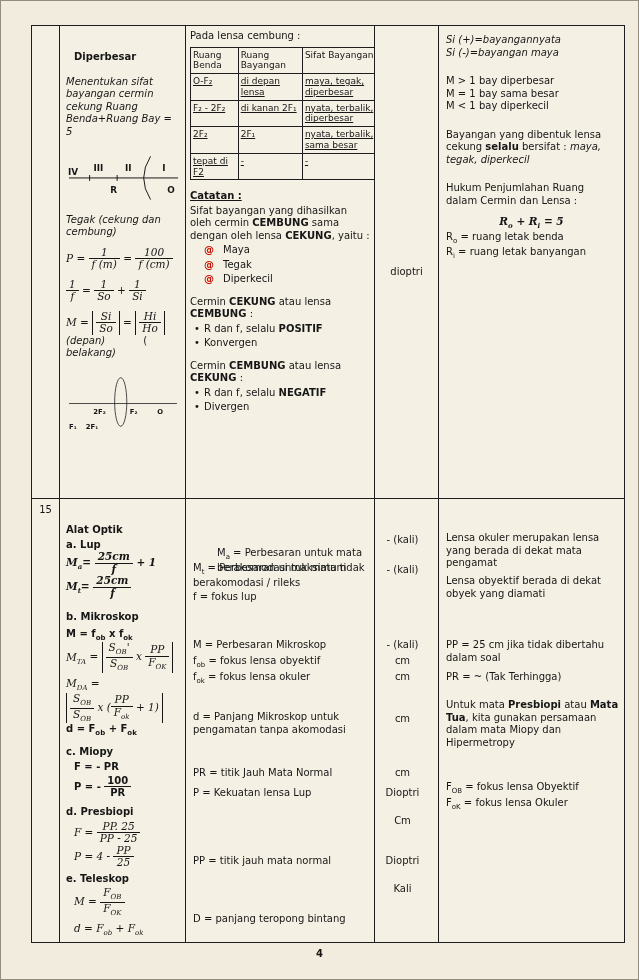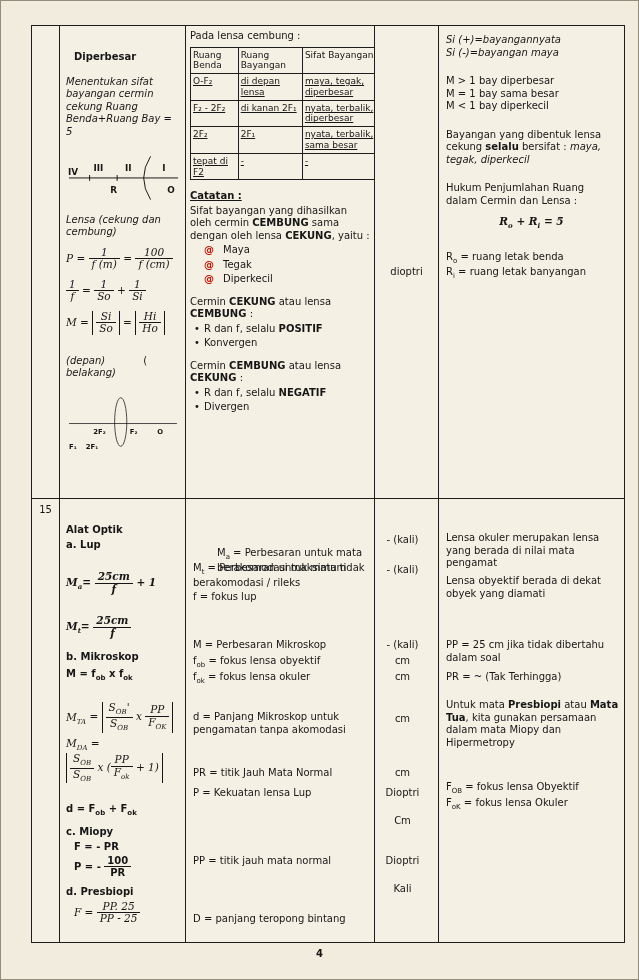--- a/index.html
+++ b/index.html
@@ -14,21 +14,21 @@
   .lastrow{border-bottom:none;}
   .rel{position:relative;}
   .b{font-weight:bold;margin-top:19px;}
   .i{font-style:italic;}
   .ctr{text-align:center;}
   .red{color:#c41200;font-weight:bold;}
   .pad{padding:6px 6px;}
   .padt{padding:4px 4px;}
   .padr{padding:8px 7px;}
   .ml8{margin-left:8px;}
-  .mt2{margin-top:2px;}.mt4{margin-top:4px;}.mt6{margin-top:20px;}.mt8{margin-top:8px;}
+  .mt2{margin-top:2px;}.mt4{margin-top:4px;}.mt6{margin-top:0;}.mt8{margin-top:8px;}
   .mt10{margin-top:10px;}.mt12{margin-top:12px;}.mt16{margin-top:16px;}
   sub{font-size:7px;}
   .math{font-family:"DejaVu Serif","Liberation Serif",serif;font-style:italic;font-size:10.5px;}
   .frac{display:inline-block;text-align:center;vertical-align:middle;line-height:1.1;}
   .frac .fn{display:block;border-bottom:1px solid #161616;padding:0 3px;}
   .frac .fd{display:block;padding:0 3px;}
   .absv{display:inline-block;border-left:1px solid #161616;border-right:1px solid #161616;padding:0 3px;vertical-align:middle;}
   svg.diag line,svg.diag path,svg.diag ellipse{stroke:#161616;stroke-width:1;fill:none;}
   svg.diag text{font-size:9px;font-weight:bold;font-family:"DejaVu Sans",sans-serif;fill:#161616;}
   .lt{border-collapse:collapse;margin-top:4px;width:200px;}
@@ -62,21 +62,21 @@
         <line x1="52" y1="27" x2="52" y2="33"></line>
         <path d="M86,8 Q72,30 86,52"></path>
         <text x="2" y="27">IV</text>
         <text x="28" y="23">III</text>
         <text x="60" y="23">II</text>
         <text x="98" y="23">I</text>
         <text x="45" y="45">R</text>
         <text x="103" y="45">O</text>
       </svg>
 
-      <div class="i mt8">Lensa (cekung dan cembung)</div>
+      <div class="i mt8">Tegak (cekung dan cembung)</div>
       <div class="math mt8">P = <span class="frac"><span class="fn">1</span><span class="fd">f (m)</span></span> = <span class="frac"><span class="fn">100</span><span class="fd">f (cm)</span></span></div>
       <div class="math mt8"><span class="frac"><span class="fn">1</span><span class="fd">f</span></span> = <span class="frac"><span class="fn">1</span><span class="fd">So</span></span> + <span class="frac"><span class="fn">1</span><span class="fd">Si</span></span></div>
       <div class="math mt8">M = <span class="absv"><span class="frac"><span class="fn">Si</span><span class="fd">So</span></span></span> = <span class="absv"><span class="frac"><span class="fn">Hi</span><span class="fd">Ho</span></span></span></div>
       <div class="mt6"><span style="font-style: italic;">(depan)</span>&nbsp;&nbsp;&nbsp;&nbsp;&nbsp;&nbsp;&nbsp;&nbsp;&nbsp;&nbsp;&nbsp;&nbsp;(<br><span style="font-style: italic;">belakang)</span></div>
 
       <svg class="diag mt2" width="114" height="80" viewBox="0 0 150 80">
         <line x1="4" y1="42" x2="146" y2="42"></line>
         <ellipse cx="72" cy="40" rx="8" ry="32"></ellipse>
         <text x="36" y="56">2F₂</text>
         <text x="84" y="56">F₂</text>
@@ -204,21 +204,21 @@
       <div class="unit-item" style="top:172px;">cm</div>
       <div class="unit-item" style="top:214px;">cm</div>
       <div class="unit-item" style="top:268px;">cm</div>
       <div class="unit-item" style="top:288px;">Dioptri</div>
       <div class="unit-item" style="top:316px;">Cm</div>
       <div class="unit-item" style="top:356px;">Dioptri</div>
       <div class="unit-item" style="top:384px;">Kali</div>
     </div>
 
     <div class="cell lastcol lastrow rel">
-      <div class="abs-item" style="top:33px;">Lensa okuler merupakan lensa yang berada di nilai mata pengamat</div>
+      <div class="abs-item" style="top:33px;">Lensa okuler merupakan lensa yang berada di dekat mata pengamat</div>
       <div class="abs-item" style="top:76px;">Lensa obyektif berada di dekat obyek yang diamati</div>
       <div class="abs-item" style="top:140px;">PP = 25 cm jika tidak dibertahu dalam soal</div>
       <div class="abs-item" style="top:172px;">PR = ~ (Tak Terhingga)</div>
       <div class="abs-item" style="top:200px;">Untuk mata <span style="font-weight: bold;">Presbiopi</span> atau <span style="font-weight: bold;">Mata Tua</span>, kita gunakan persamaan dalam mata Miopy dan Hipermetropy</div>
       <div class="abs-item" style="top:282px;"><span>F<sub>OB</sub></span> = fokus lensa Obyektif</div>
       <div class="abs-item" style="top:298px;"><span>F<sub>oK</sub></span> = fokus lensa Okuler</div>
     </div>
 
   </div>
 

